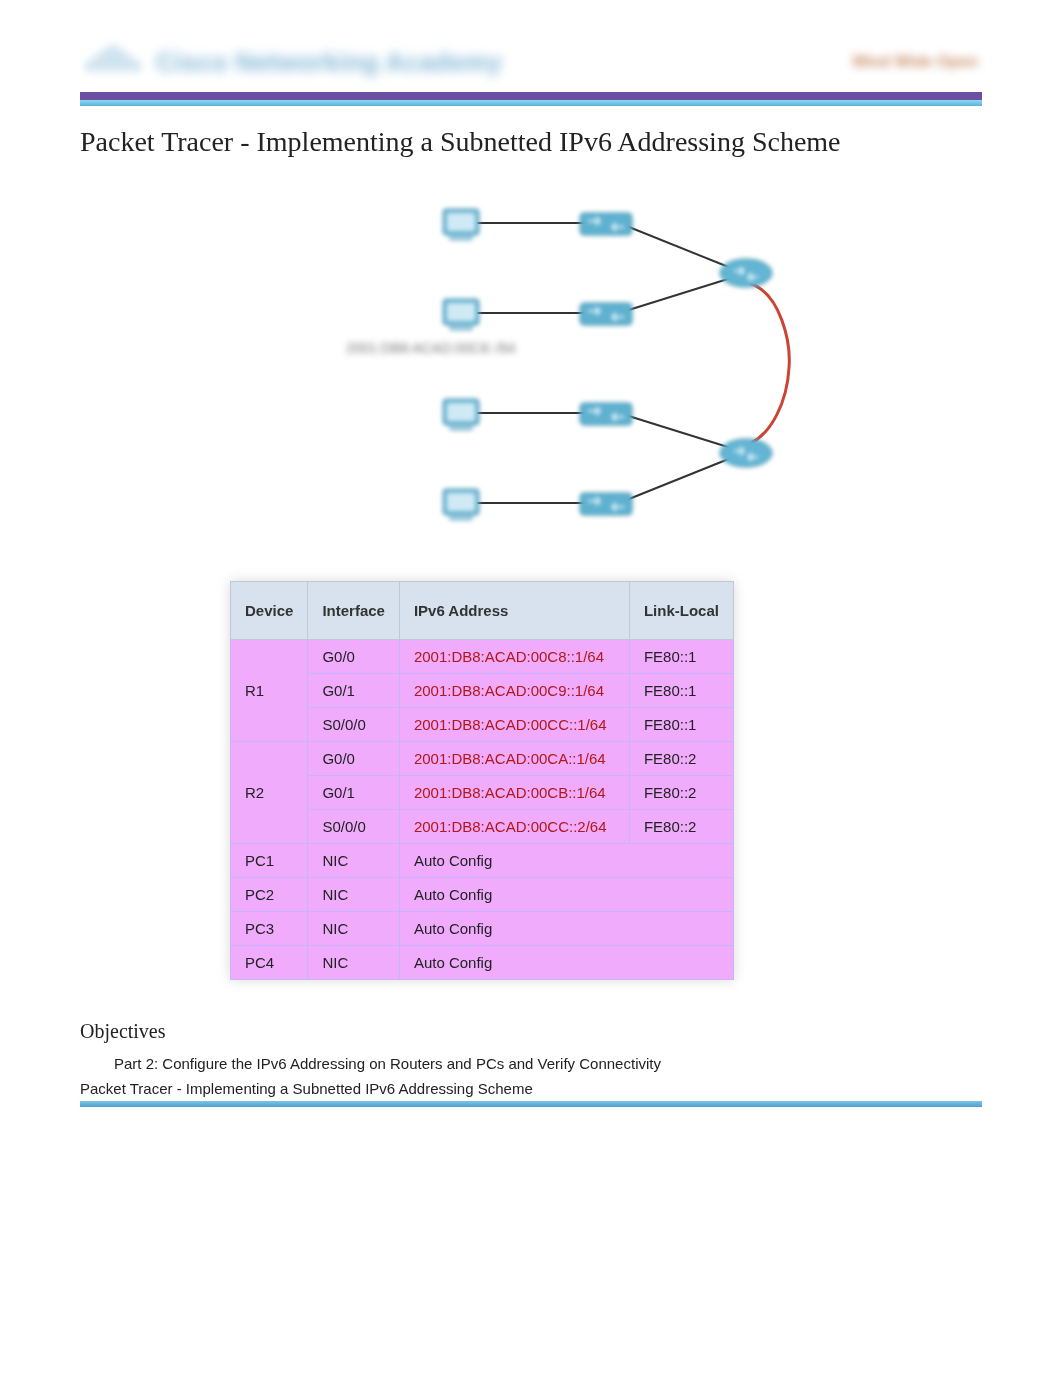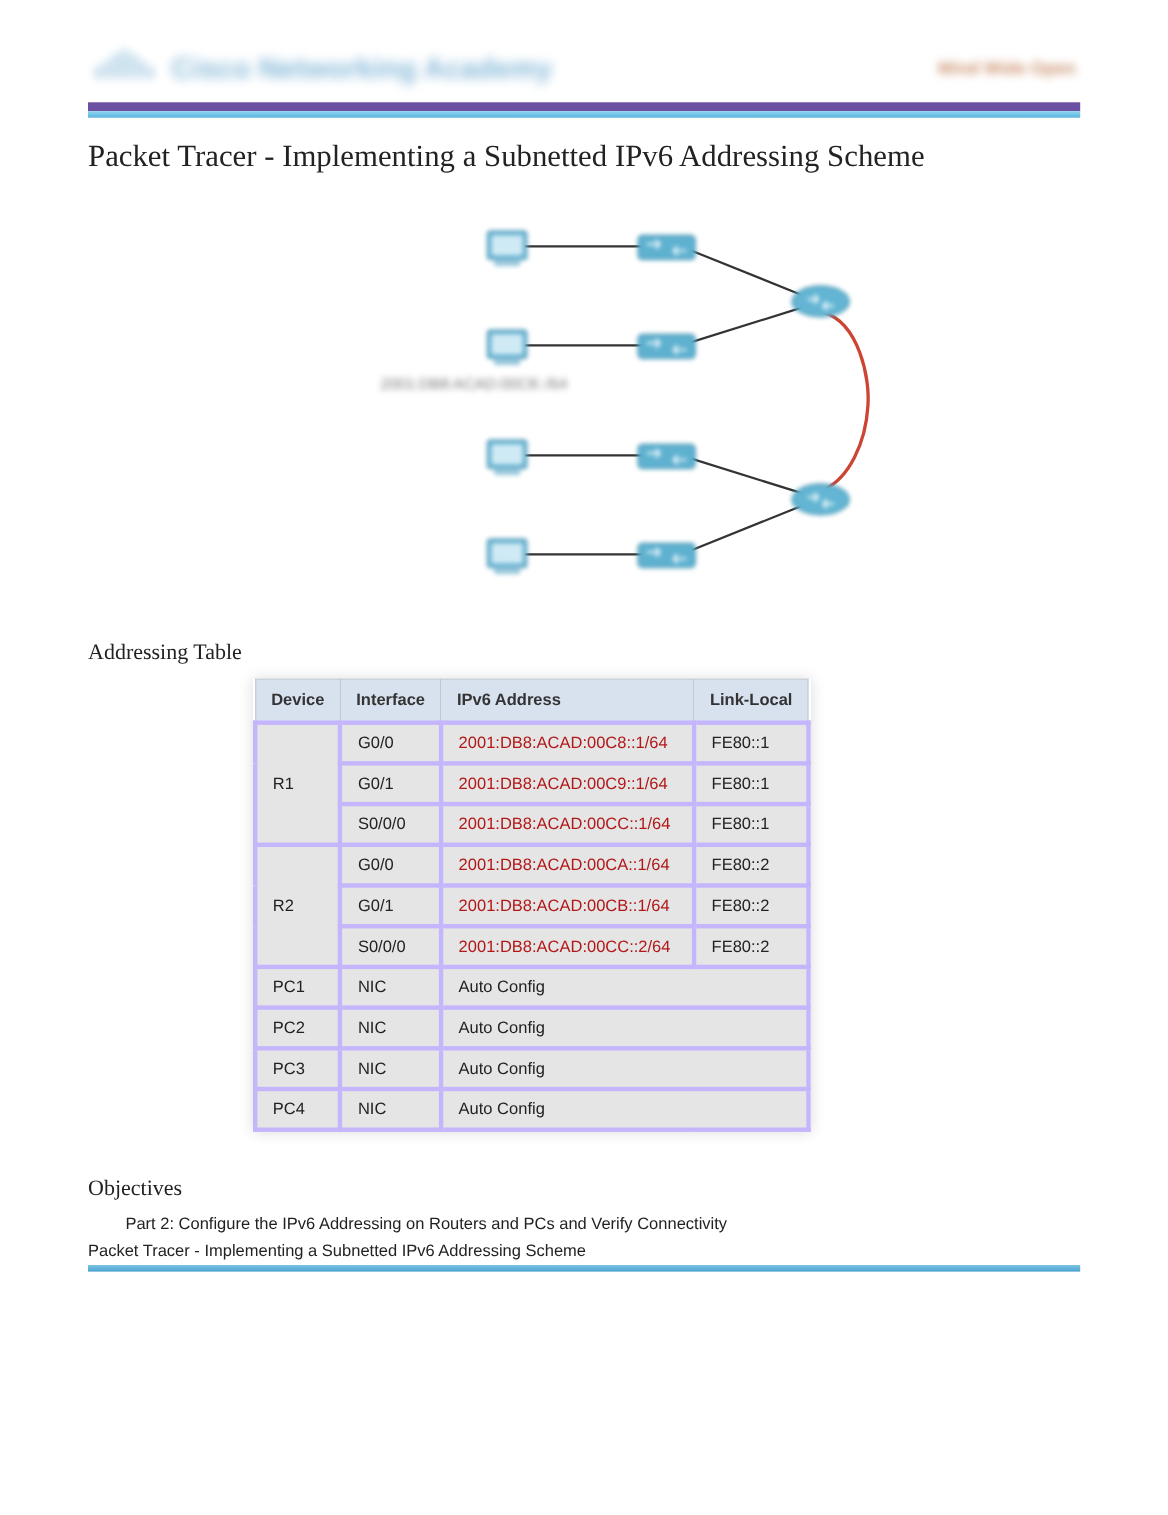--- a/index.html
+++ b/index.html
@@ -13,22 +13,22 @@
   .rule-wrap { margin: 0 0 18px 0; }
   .rule-purple { height: 8px; background: #6b4fa0; }
   .rule-blue { height: 6px; background: linear-gradient(#8fd6f2,#5ab3dd); }
   h1.title { font-size: 28px; font-weight: 400; margin: 10px 0 24px 0; line-height: 1.25; }
   h2.section { font-size: 20px; font-weight: 400; margin: 14px 0 12px 0; }
   .topology { display:flex; justify-content:center; margin: 4px 0 18px 0; }
   .topo-svg { width: 560px; height: 380px; }
   .addr-wrap { display:flex; }
   .addr-label { width: 150px; }
   .table { border-collapse: collapse; margin-left: 0; font-size: 15px; font-family: Arial, Helvetica, sans-serif; box-shadow: 0 0 12px rgba(0,0,0,0.15); }
-  .table th { background: #d7e2ee; color:#333; font-weight:700; padding: 10px 14px; border:1px solid #bfc9d4; text-align:left; }
-  .table td { background:#e5e5e5; padding: 8px 14px; border:4px solid #c4b5fd; vertical-align: middle; }
+  .table th { background: #d7e2ee; color:#333; font-weight:700; padding: 20px 14px; border:1px solid #bfc9d4; text-align:left; }
+  .table td { background:#f0abfc; padding: 8px 14px; border:1px solid #c4b5fd; vertical-align: middle; }
   .table td.dev { font-weight:400; }
   .ipv6-red { color: #b21818; }
   .objectives { margin-top: 40px; }
   .obj-line { font-family: Arial, Helvetica, sans-serif; font-size: 15px; margin: 6px 0 6px 34px; }
   .running-title { font-family: Arial, Helvetica, sans-serif; font-size: 15px; margin: 8px 0 0 0; }
   .rule-blue2 { height: 6px; background: linear-gradient(#7cc4e6,#4aa2cf); margin-top: 4px; }
   .footer { position: relative; margin-top: 140px; display:flex; justify-content: space-between; font-family: Arial, Helvetica, sans-serif; font-size: 13px; color:#333; padding: 0 4px; }
   .page-num .n { margin: 0 2px; }
 </style>
 </head>
@@ -108,21 +108,20 @@
         <use href="#swIcon" x="355" y="320"></use>
 
         <use href="#rtIcon" x="495" y="90"></use>
         <use href="#rtIcon" x="495" y="270"></use>
       </g>
 
       <text x="95" y="170" font-family="Arial" font-size="14" fill="#777" style="filter: blur(3px);">2001:DB8:ACAD:00C8::/64</text>
     </svg>
   </div>
 
-  <h2 class="section">Addressing Table</h2>
 
   <div class="addr-wrap">
     <div class="addr-label"></div>
     <table class="table">
       <thead>
         <tr>
           <th>Device</th>
           <th>Interface</th>
           <th style="min-width:230px;">IPv6 Address</th>
           <th>Link-Local</th>

